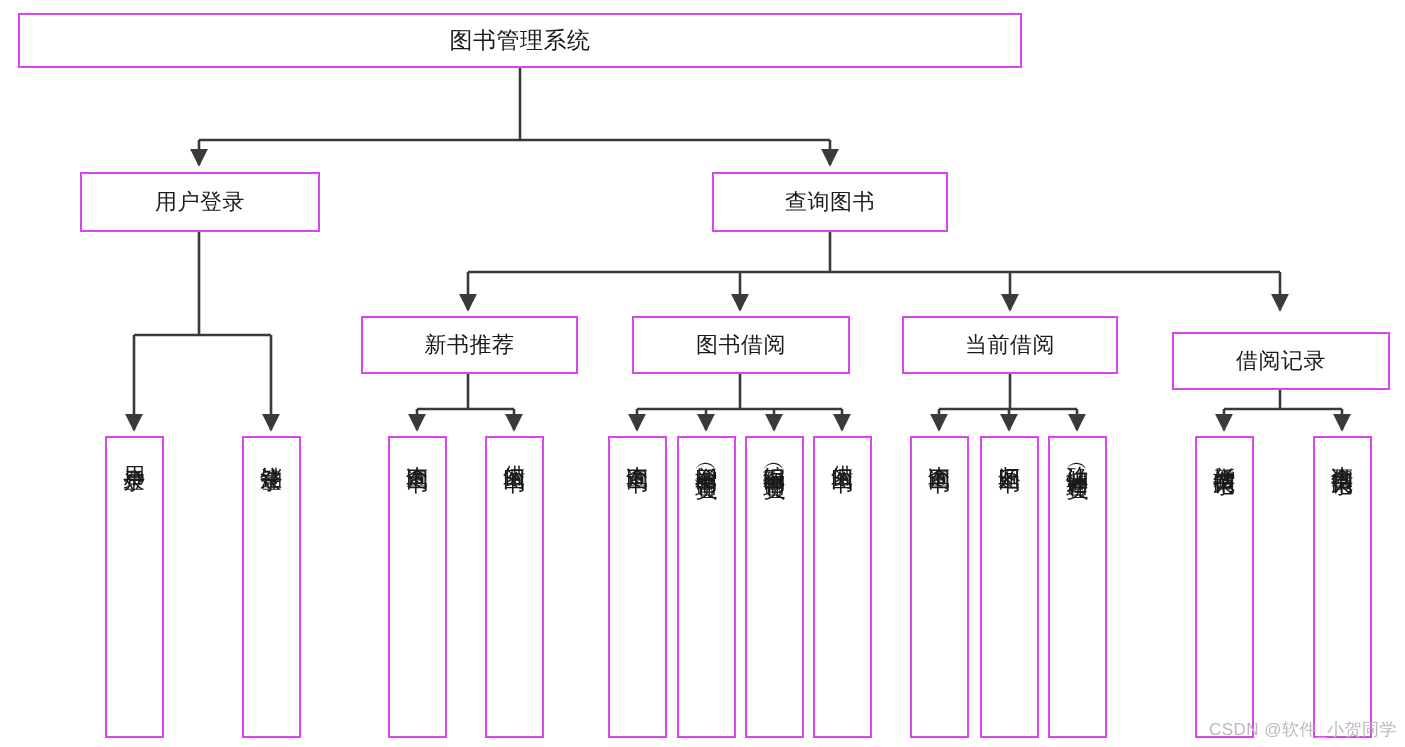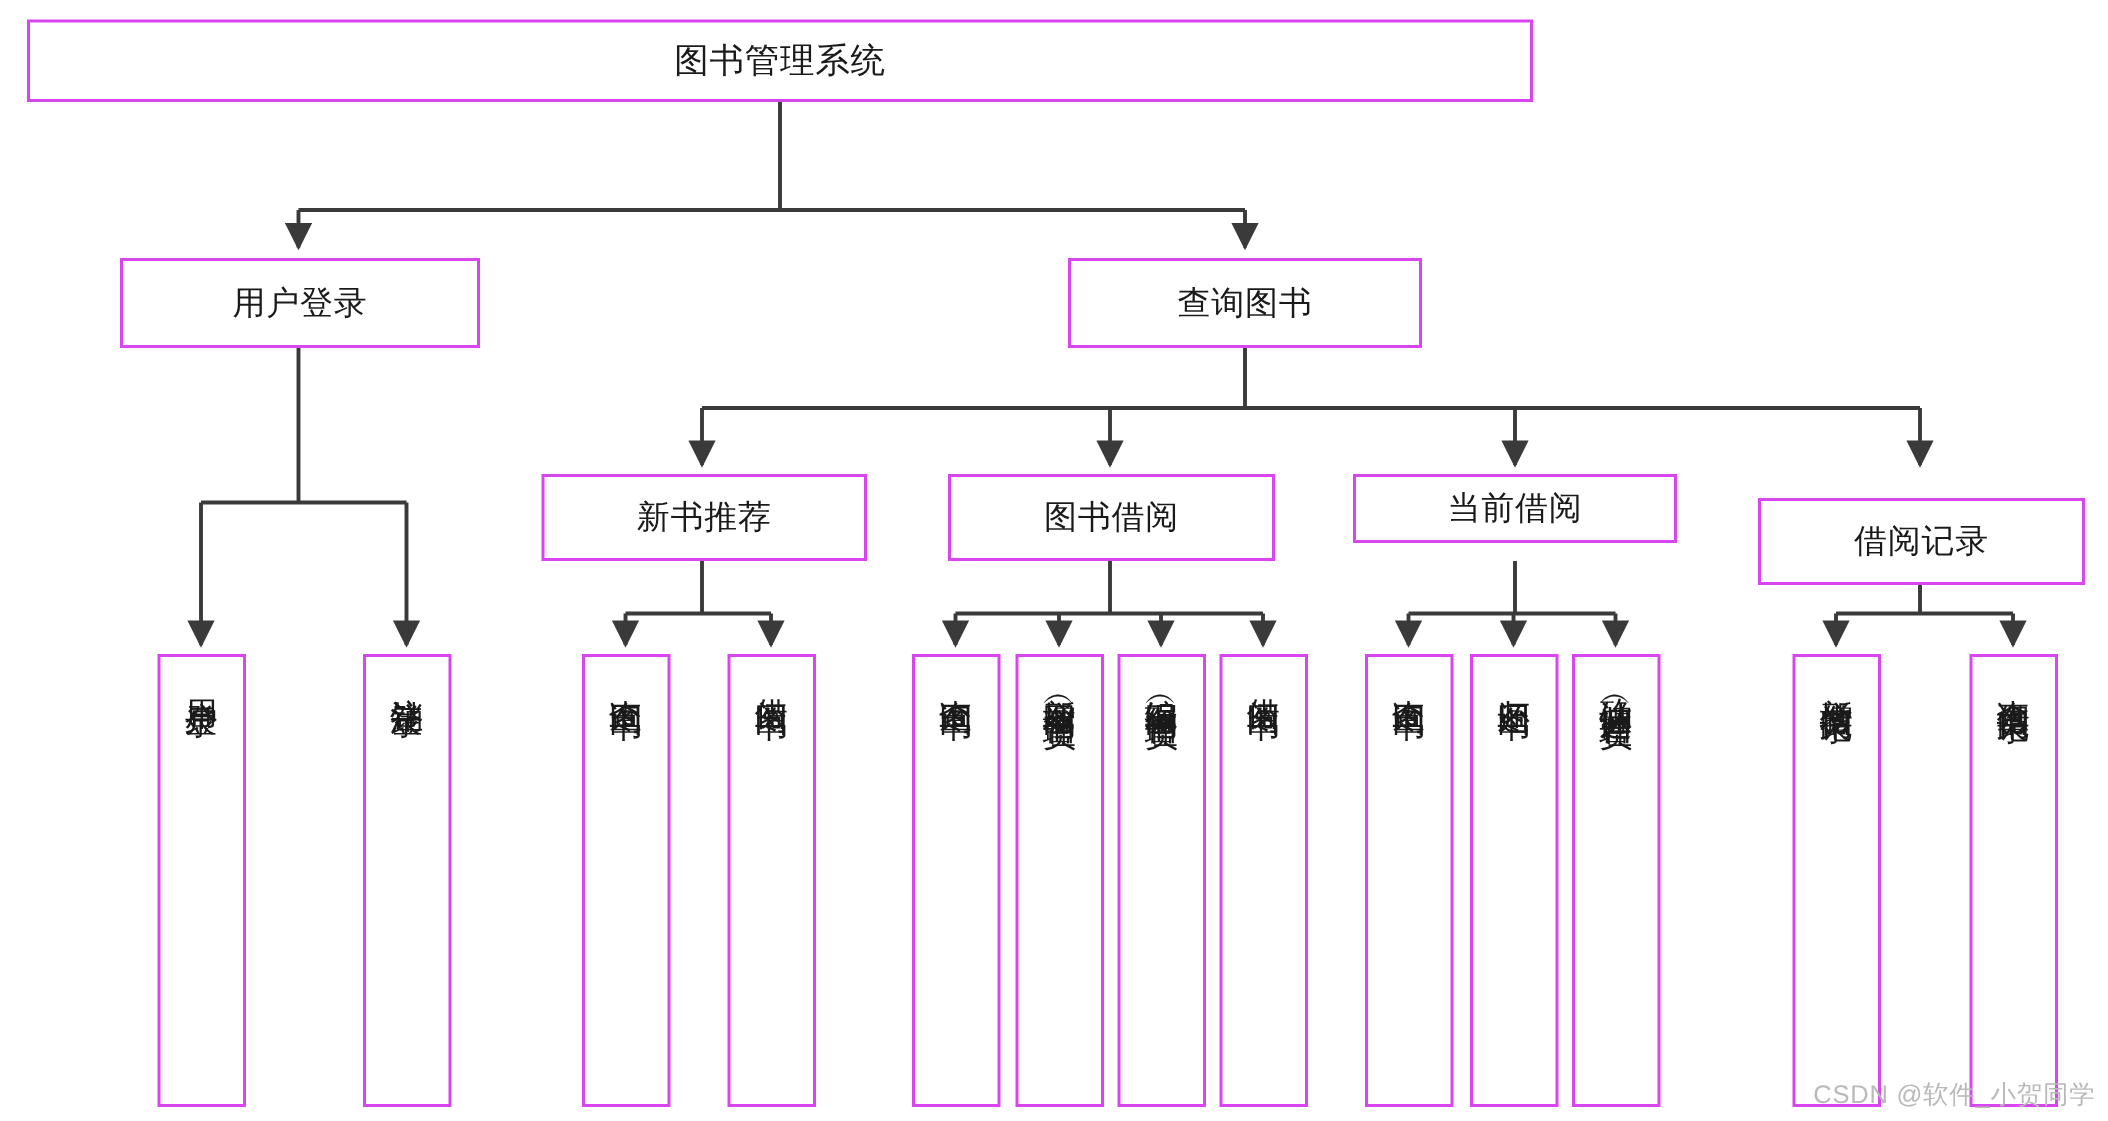--- a/index.html
+++ b/index.html
@@ -139,21 +139,21 @@
   <div class="node horiz" style="left:712px; top:172px; width:236px; height:60px;">
     <span class="label">查询图书</span>
   </div>
 
   <div class="node horiz" style="left:632px; top:316px; width:218px; height:58px;">
     <span class="label">图书借阅</span>
   </div>
   <div class="node horiz" style="left:361px; top:316px; width:217px; height:58px;">
     <span class="label">新书推荐</span>
   </div>
-  <div class="node horiz" style="left:902px; top:316px; width:216px; height:46px;">
+  <div class="node horiz" style="left:902px; top:316px; width:216px; height:58px;">
     <span class="label">当前借阅</span>
   </div>
   <div class="node horiz" style="left:1172px; top:316px; width:218px; height:58px;margin-top:16px;">
     <span class="label">借阅记录</span>
   </div>
 
   <div class="node vert" style="left:105px; top:436px; width:59px; height:302px;">
     <span class="label">用户登录</span>
   </div>
   <div class="node vert" style="left:242px; top:436px; width:59px; height:302px;">

